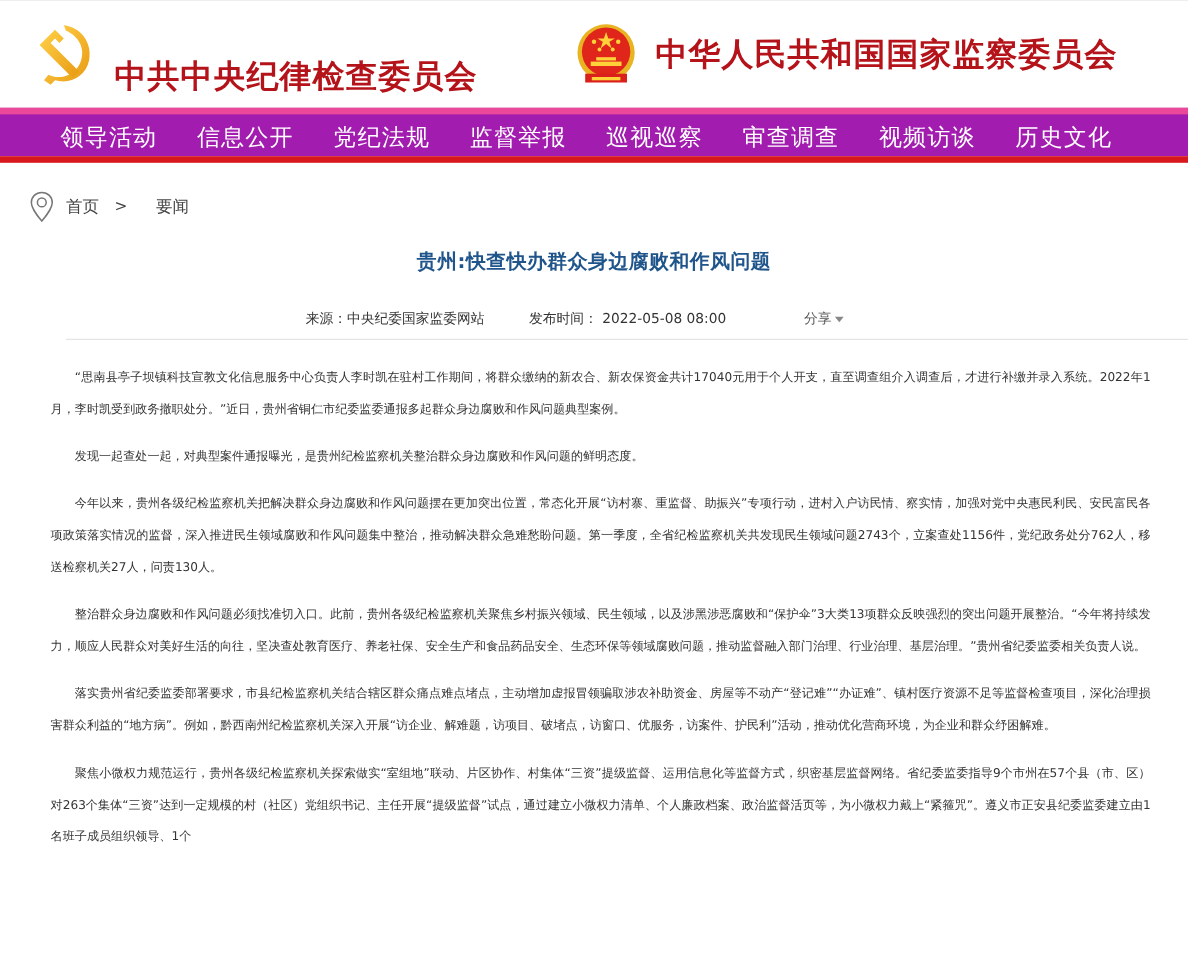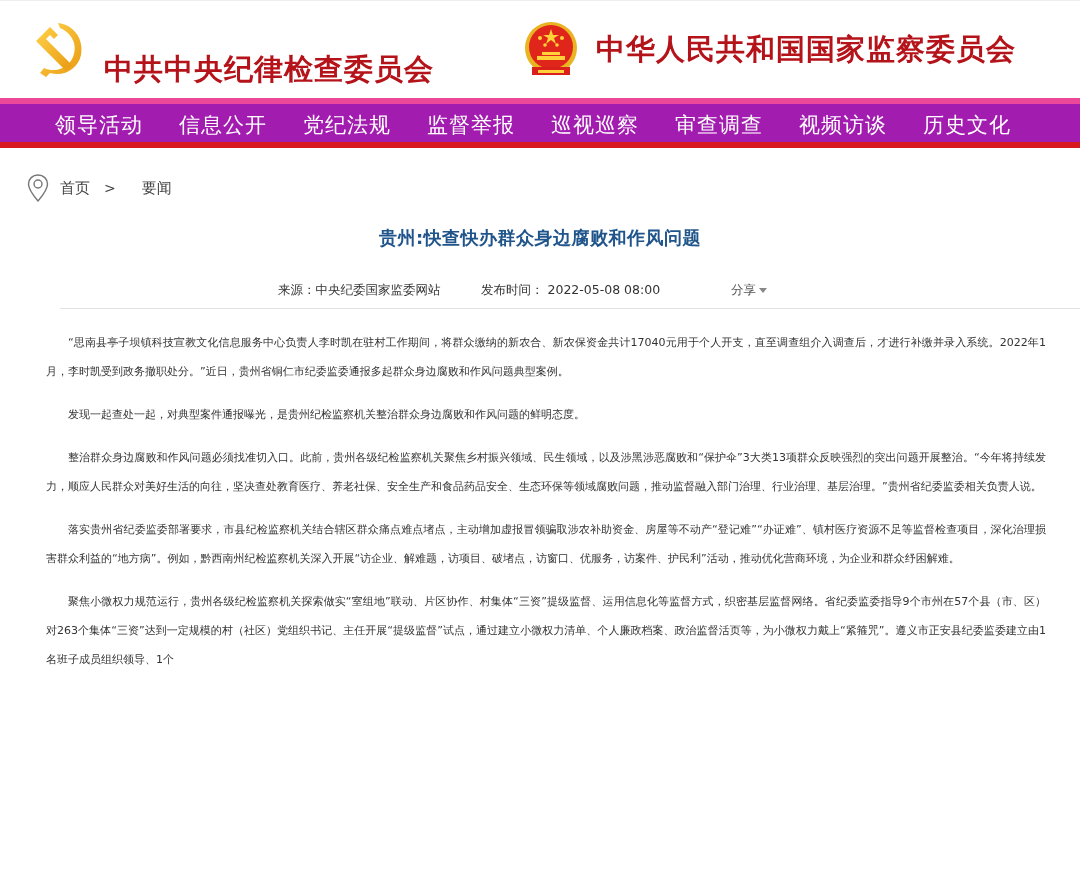--- a/index.html
+++ b/index.html
@@ -109,16 +109,17 @@
 <div class="meta">
   <span class="meta-source">来源：中央纪委国家监委网站</span>
   <span class="meta-time">发布时间：  2022-05-08 08:00</span>
   <span class="meta-share"><span>分享</span><span class="caret"></span></span>
 </div>
 <div class="divider"></div>
 
 <div class="content">
   <p>“思南县亭子坝镇科技宣教文化信息服务中心负责人李时凯在驻村工作期间，将群众缴纳的新农合、新农保资金共计17040元用于个人开支，直至调查组介入调查后，才进行补缴并录入系统。2022年1月，李时凯受到政务撤职处分。”近日，贵州省铜仁市纪委监委通报多起群众身边腐败和作风问题典型案例。</p>
   <p>发现一起查处一起，对典型案件通报曝光，是贵州纪检监察机关整治群众身边腐败和作风问题的鲜明态度。</p>
+  <p>今年以来，贵州各级纪检监察机关把解决群众身边腐败和作风问题摆在更加突出位置，常态化开展“访村寨、重监督、助振兴”专项行动，进村入户访民情、察实情，加强对党中央惠民利民、安民富民各项政策落实情况的监督，深入推进民生领域腐败和作风问题集中整治，推动解决群众急难愁盼问题。第一季度，全省纪检监察机关共发现民生领域问题2743个，立案查处1156件，党纪政务处分762人，移送检察机关27人，问责130人。</p>
   <p>整治群众身边腐败和作风问题必须找准切入口。此前，贵州各级纪检监察机关聚焦乡村振兴领域、民生领域，以及涉黑涉恶腐败和“保护伞”3大类13项群众反映强烈的突出问题开展整治。“今年将持续发力，顺应人民群众对美好生活的向往，坚决查处教育医疗、养老社保、安全生产和食品药品安全、生态环保等领域腐败问题，推动监督融入部门治理、行业治理、基层治理。”贵州省纪委监委相关负责人说。</p>
   <p>落实贵州省纪委监委部署要求，市县纪检监察机关结合辖区群众痛点难点堵点，主动增加虚报冒领骗取涉农补助资金、房屋等不动产“登记难”“办证难”、镇村医疗资源不足等监督检查项目，深化治理损害群众利益的“地方病”。例如，黔西南州纪检监察机关深入开展“访企业、解难题，访项目、破堵点，访窗口、优服务，访案件、护民利”活动，推动优化营商环境，为企业和群众纾困解难。</p>
   <p>聚焦小微权力规范运行，贵州各级纪检监察机关探索做实“室组地”联动、片区协作、村集体“三资”提级监督、运用信息化等监督方式，织密基层监督网络。省纪委监委指导9个市州在57个县（市、区）对263个集体“三资”达到一定规模的村（社区）党组织书记、主任开展“提级监督”试点，通过建立小微权力清单、个人廉政档案、政治监督活页等，为小微权力戴上“紧箍咒”。遵义市正安县纪委监委建立由1名班子成员组织领导、1个</p>
 </div>
 
 </body></html>

